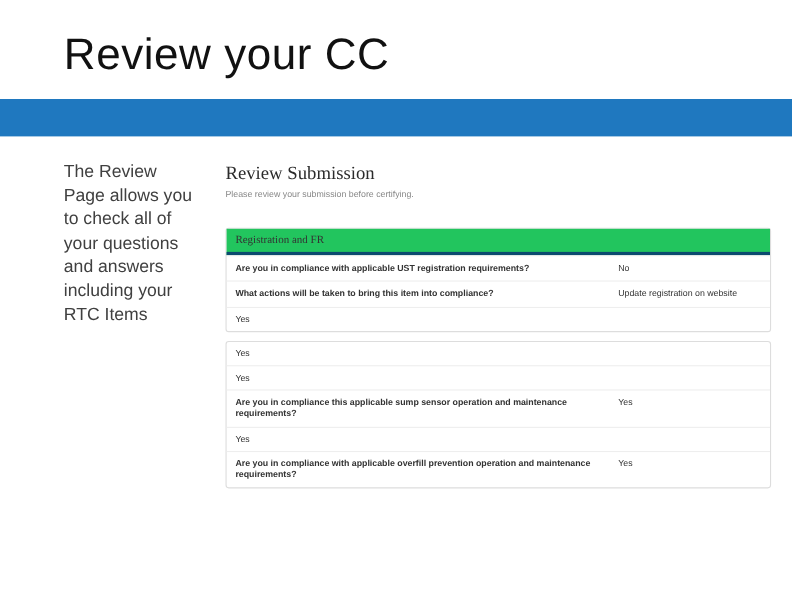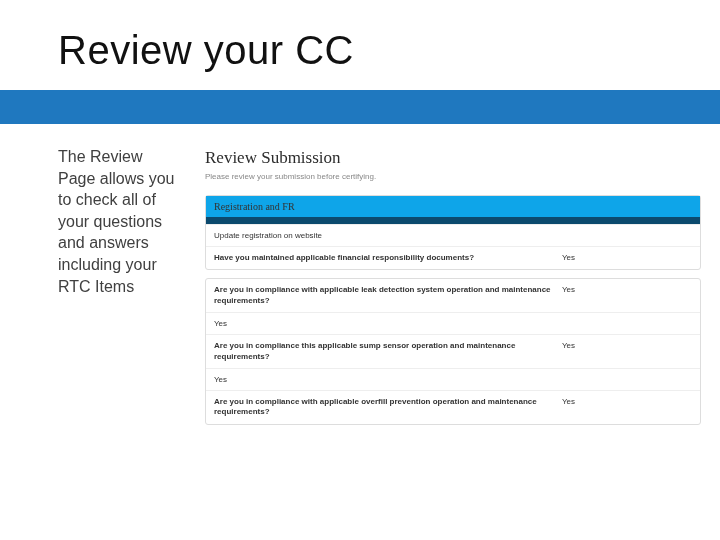--- a/index.html
+++ b/index.html
@@ -27,25 +27,25 @@
     color: #404040;
   }
   .screenshot {
     position: absolute;
     left: 147px; top: 2px;
     width: 496px;
     font-size: 9px;
     color: #444;
   }
   .sc-title { font-family: Georgia, 'Times New Roman', serif; font-size: 17px; color: #2b2b2b; margin-bottom: 4px; }
-  .sc-sub { font-size: 8px; color: #888; margin-bottom: 14px; }
+  .sc-sub { font-size: 8px; color: #888; margin-bottom: 26px; }
   .section { border: 1px solid #ddd; border-radius: 3px; margin-bottom: 8px; background: #fff; }
   .section-head {
-    background: #0ea5e9;
-    border-bottom: 7px solid #0c4a6e;
+    background: #22c55e;
+    border-bottom: 3px solid #0c4a6e;
     padding: 5px 8px;
     font-family: Georgia, 'Times New Roman', serif;
     font-size: 10px;
     color: #333;
   }
   .qa { display: flex; padding: 6px 8px; border-top: 1px solid #eee; }
   .qa:first-of-type { border-top: none; }
   .qa .q { flex: 1; font-weight: 700; color: #333; font-size: 8px; line-height: 1.3; padding-right: 10px; }
   .qa .a { width: 130px; font-size: 8px; color: #333; text-align: left; }
 </style>
@@ -59,31 +59,34 @@
   <div class="content">
     <div class="sidebar">The Review Page allows you to check all of your questions and answers including your RTC Items</div>
 
     <div class="screenshot">
       <div class="sc-title">Review Submission</div>
       <div class="sc-sub">Please review your submission before certifying.</div>
 
       <div class="section">
         <div class="section-head">Registration and FR</div>
         <div class="qa">
+          <div class="q">Are you in compliance with applicable UST registration requirements?</div>
+          <div class="a">No</div>
+        </div>
+        <div class="qa">
+          <div class="q">What actions will be taken to bring this item into compliance?</div>
           <div class="a">Update registration on website</div>
         </div>
         <div class="qa">
-          <div class="q">Have you maintained applicable financial responsibility documents?</div>
           <div class="a">Yes</div>
         </div>
       </div>
 
       <div class="section">
         <div class="qa">
-          <div class="q">Are you in compliance with applicable leak detection system operation and maintenance requirements?</div>
           <div class="a">Yes</div>
         </div>
         <div class="qa">
           <div class="a">Yes</div>
         </div>
         <div class="qa">
           <div class="q">Are you in compliance this applicable sump sensor operation and maintenance requirements?</div>
           <div class="a">Yes</div>
         </div>
         <div class="qa">

